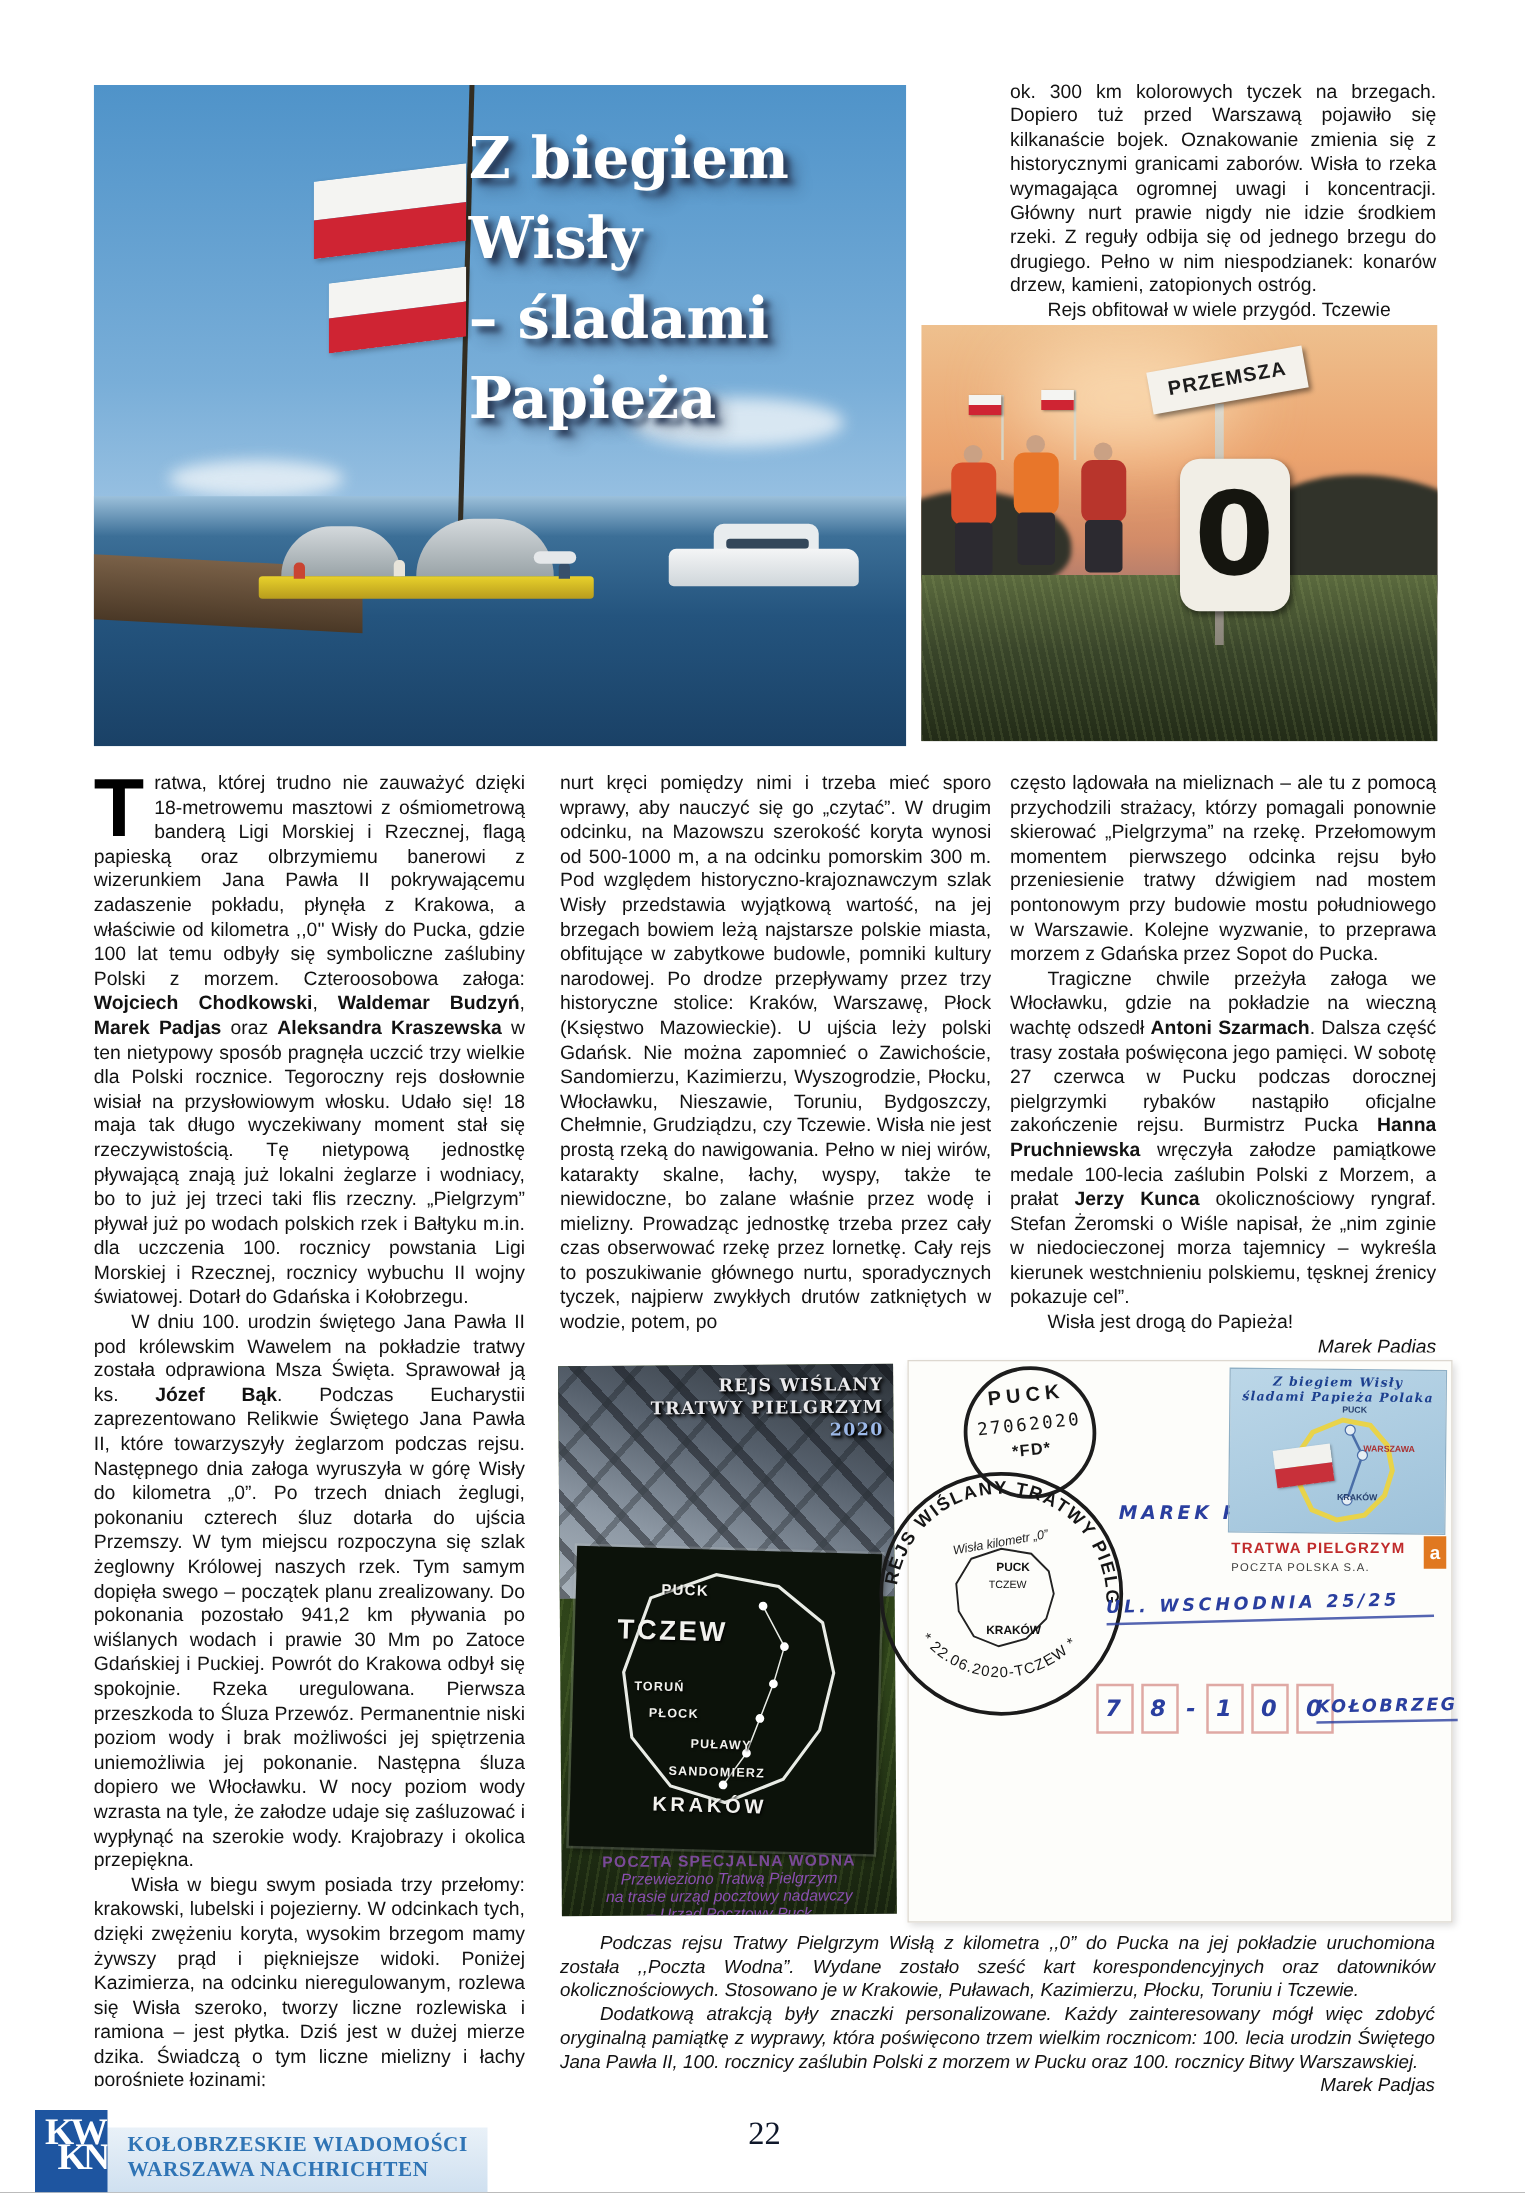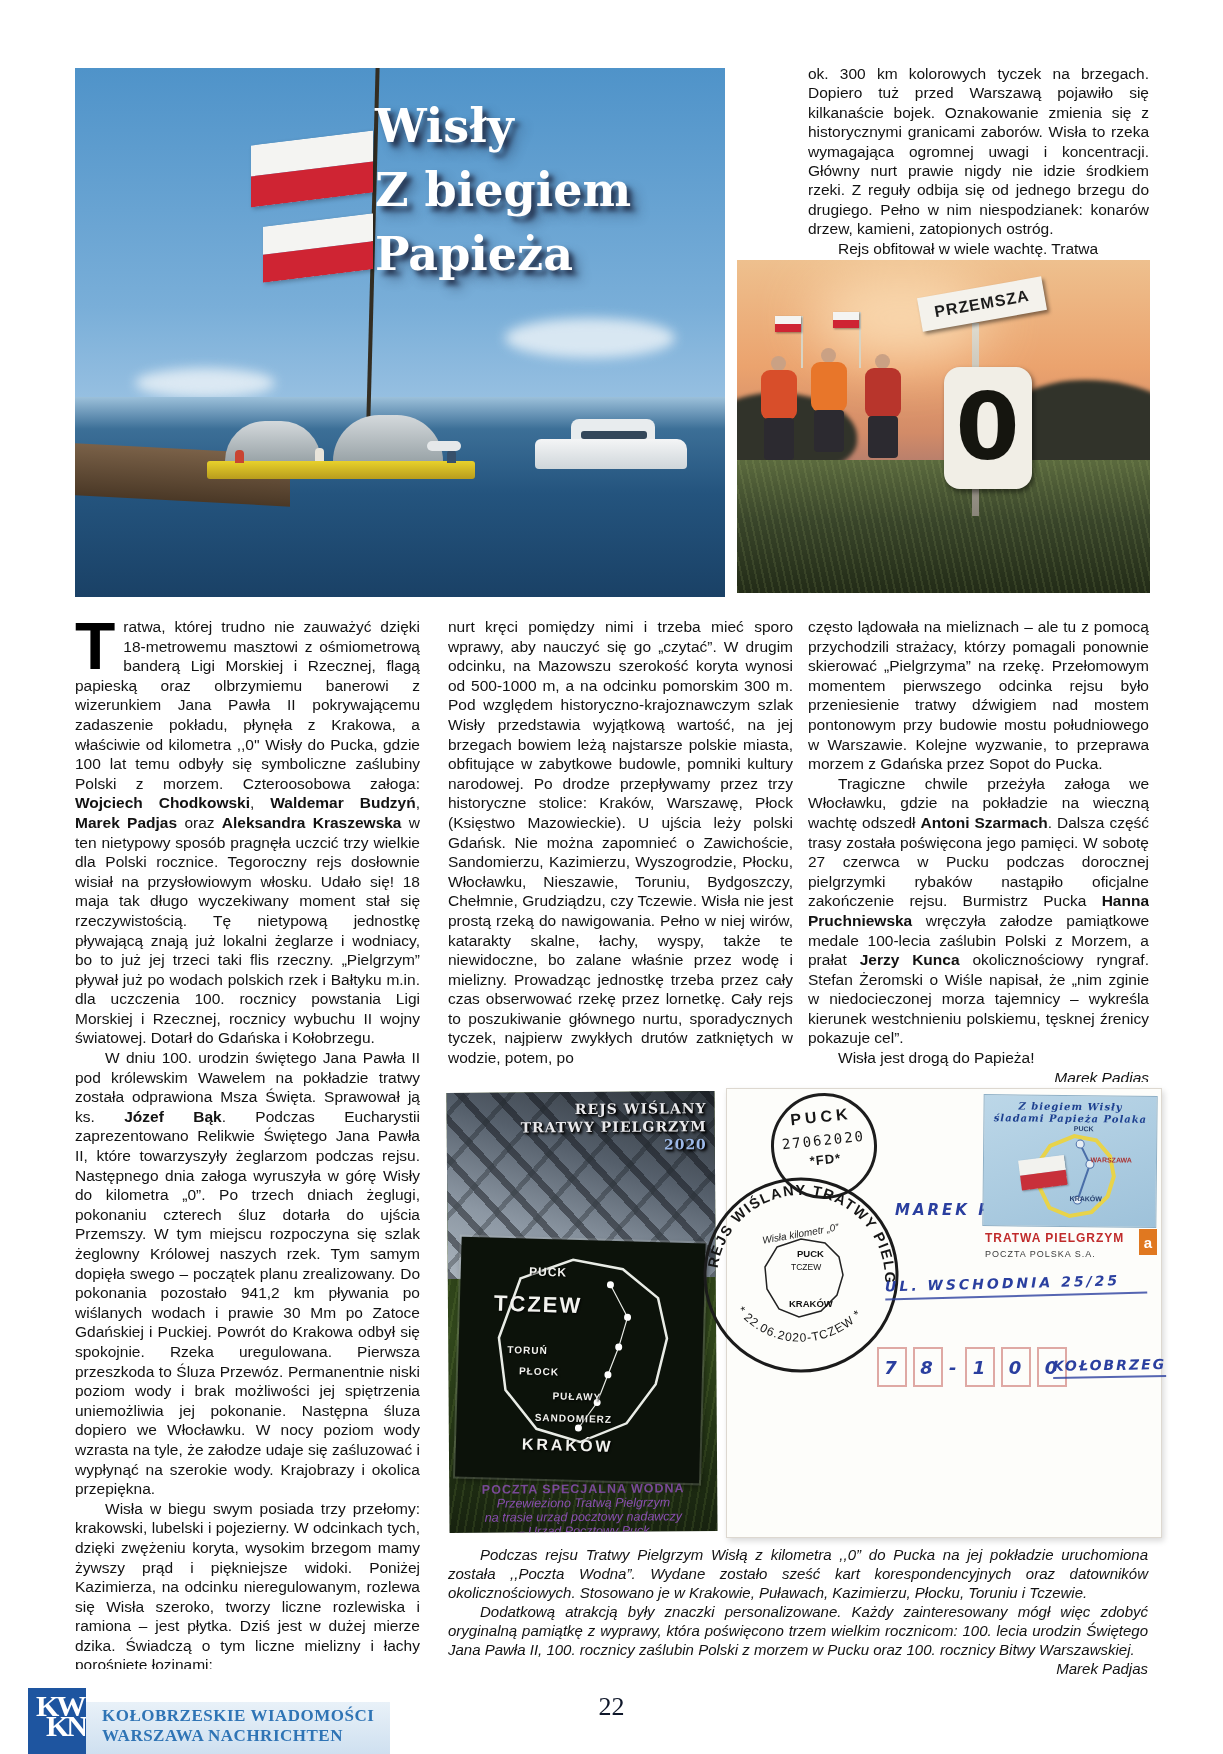--- a/index.html
+++ b/index.html
@@ -153,29 +153,30 @@
     <div class="abs dome" style="left:258px;bottom:136px;width:110px;height:46px;"></div>
     <div class="abs raftHull"></div>
     <div class="abs crew" style="left:160px;bottom:134px;background:#c94432;"></div>
     <div class="abs crew" style="left:240px;bottom:136px;background:#e8e4da;"></div>
     <div class="abs crew" style="left:372px;bottom:134px;background:#37506b;"></div>
     <div class="abs yachtCab"></div>
     <div class="abs yachtWin"></div>
     <div class="abs yacht"></div>
     <div class="abs jetski"></div>
     <div class="title">
+      <div>Z biegiem</div>
       <div>Wisły</div>
-      <div>Z biegiem</div>
+      <div>– śladami</div>
       <div>Papieża</div>
     </div>
   </div>
 
   <div class="intro">
     <p>ok. 300 km kolorowych tyczek na brzegach. Dopiero tuż przed Warszawą pojawiło się kilkanaście bojek. Oznakowanie zmienia się z historycznymi granicami zaborów. Wisła to rzeka wymagająca ogromnej uwagi i koncentracji. Główny nurt prawie nigdy nie idzie środkiem rzeki. Z reguły odbija się od jednego brzegu do drugiego. Pełno w nim niespodzianek: konarów drzew, kamieni, zatopionych ostróg.</p>
-    <p class="ind">Rejs obfitował w wiele wachtę. Tratwa</p>
+    <p class="ind">Rejs obfitował w wiele przygód. Tczewie</p>
   </div>
 
   <div class="abs photoR">
     <div class="abs skyR"></div>
     <div class="abs glow"></div>
     <div class="abs treeblob" style="left:-30px;top:40%;width:150px;height:80px;"></div>
     <div class="abs treeblob" style="right:-40px;top:36%;width:190px;height:100px;"></div>
     <div class="abs grassR"></div>
     <div class="abs grassTex"></div>
     <div class="abs signPost"></div>

